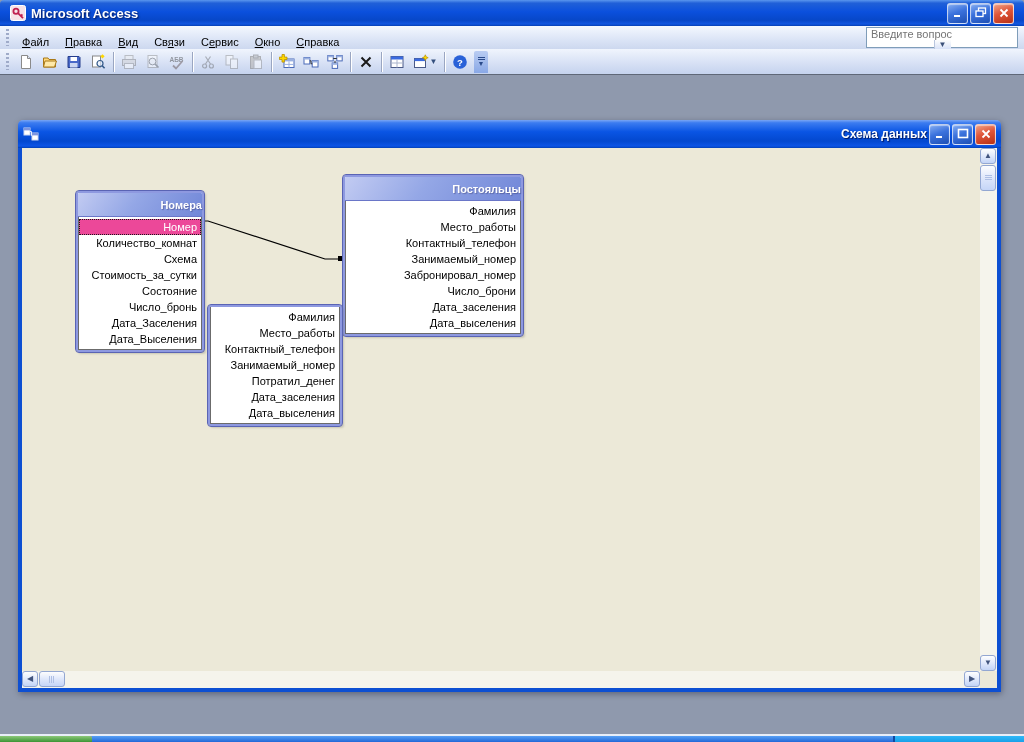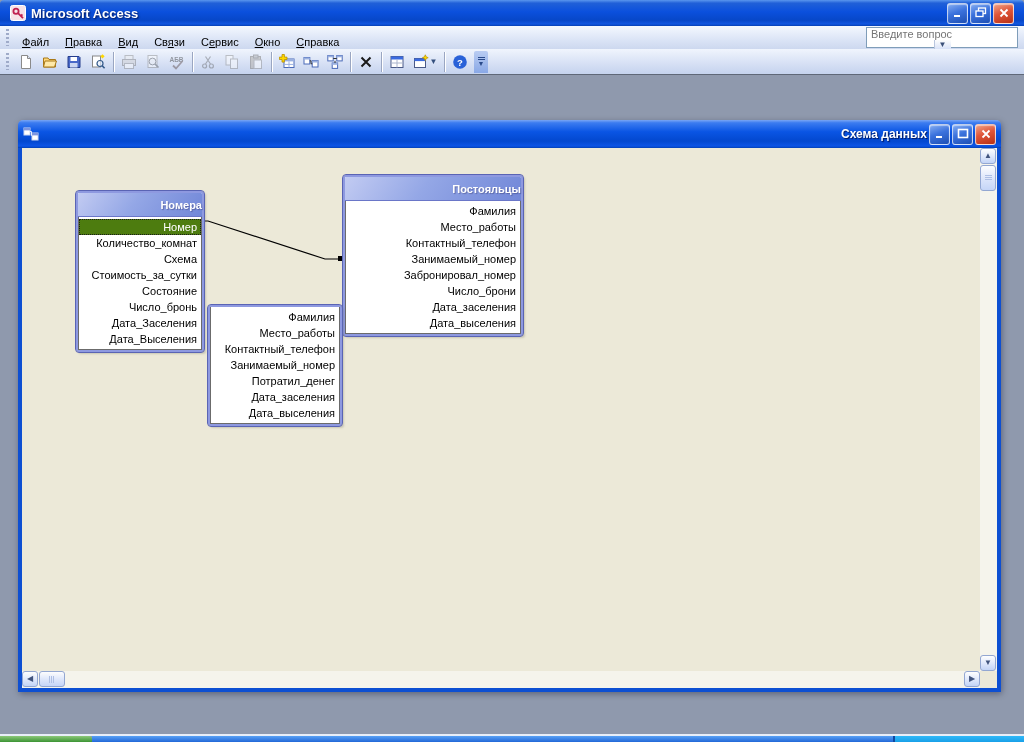--- a/index.html
+++ b/index.html
@@ -78,21 +78,21 @@
   .thumb-grip-h{width:6px;height:7px;background:repeating-linear-gradient(90deg,#aebfe4 0 1px,rgba(0,0,0,0) 1px 2px);}
 
   
   .table-box{position:absolute;border:2px solid #8e99e0;outline:1px solid #5a64b4;border-radius:3px;
     background:#fff;box-shadow:2px 2px 2px rgba(100,100,80,.25);}
   .table-header{height:22px;line-height:22px;padding:1px 0 0 7px;color:#fff;font-weight:bold;font-size:11px;
     background:linear-gradient(125deg,#c2cbf2 0%,#94a7e6 45%,#7187d8 100%);
     border-bottom:1px solid #6a76c8;border-radius:1px 1px 0 0;text-shadow:1px 1px 1px rgba(40,40,90,.4);}
   .table-fields{background:#fff;border:1px solid #6b6b6b;border-top:none;padding:2px 0;}
   .field-row{height:16px;line-height:16px;padding:0 4px;color:#000;white-space:nowrap;overflow:hidden;}
-  .field-row.selected{background:#4d7c0f;color:#fff;outline:1px dotted #1a1a1a;outline-offset:-1px;}
+  .field-row.selected{background:#ec4899;color:#fff;outline:1px dotted #1a1a1a;outline-offset:-1px;}
 
   
   .taskbar{position:absolute;left:0;top:734px;width:1024px;height:8px;}
   .tb-highlight{position:absolute;left:0;top:0;width:1024px;height:2px;background:#e8eef8;}
   .tb-body{position:absolute;left:0;top:2px;width:1024px;height:6px;display:flex;}
   .start-btn{width:92px;background:linear-gradient(180deg,#8cc87a,#3c9434);border-radius:0 3px 0 0;}
   .task-area{flex:1;background:linear-gradient(180deg,#58a0f4,#2268d8);}
   .tray{width:129px;background:linear-gradient(180deg,#30b8f8,#18a0e8);border-left:2px solid #1048a0;}
 </style>
 </head>

